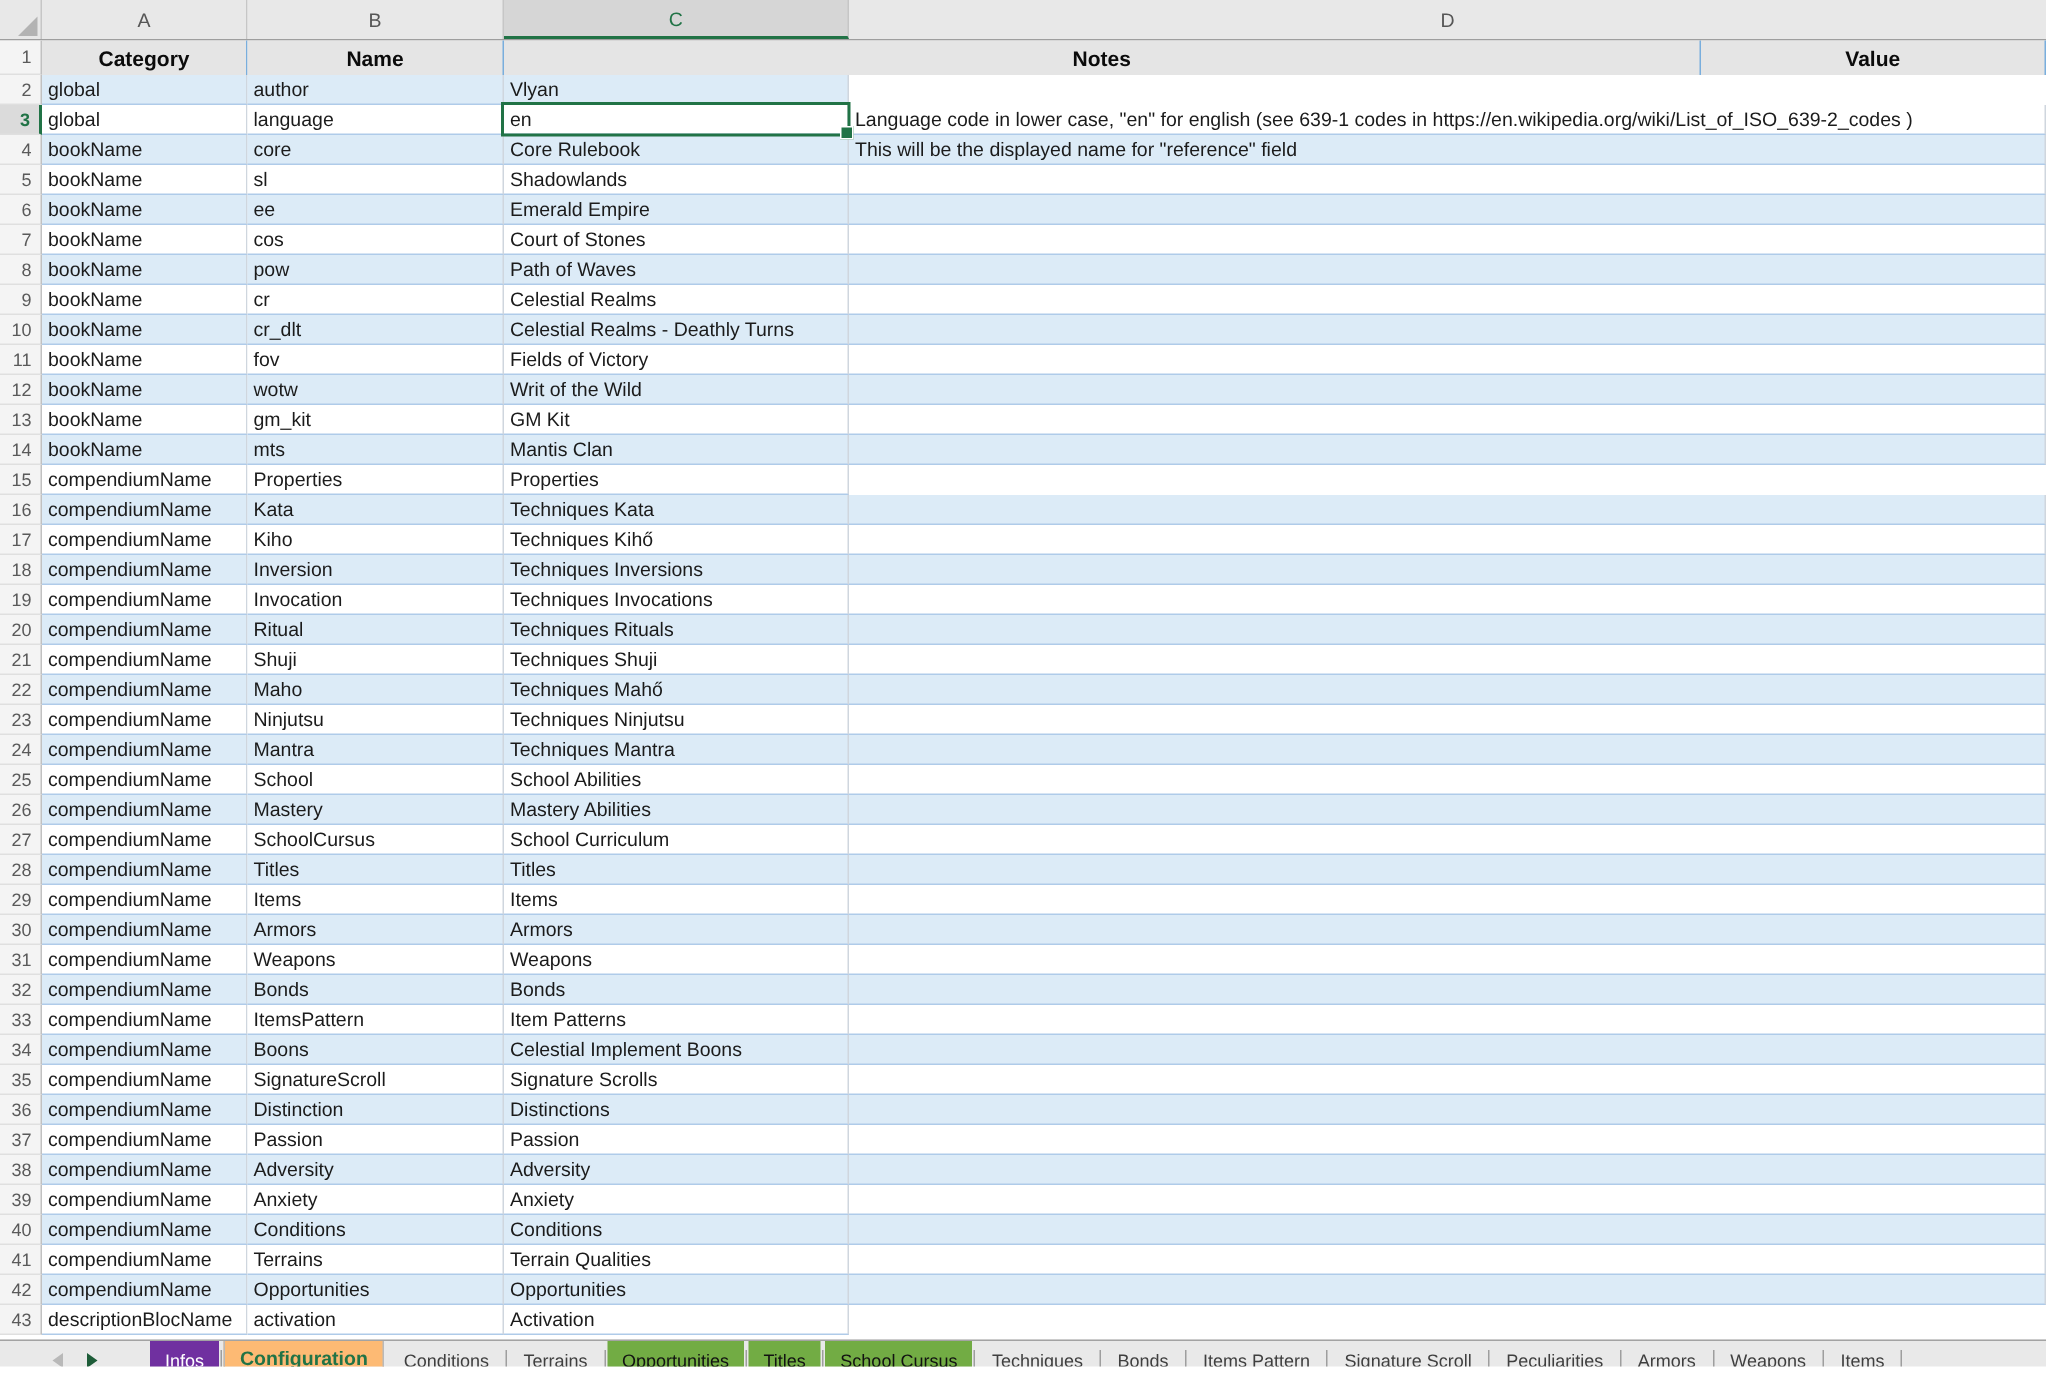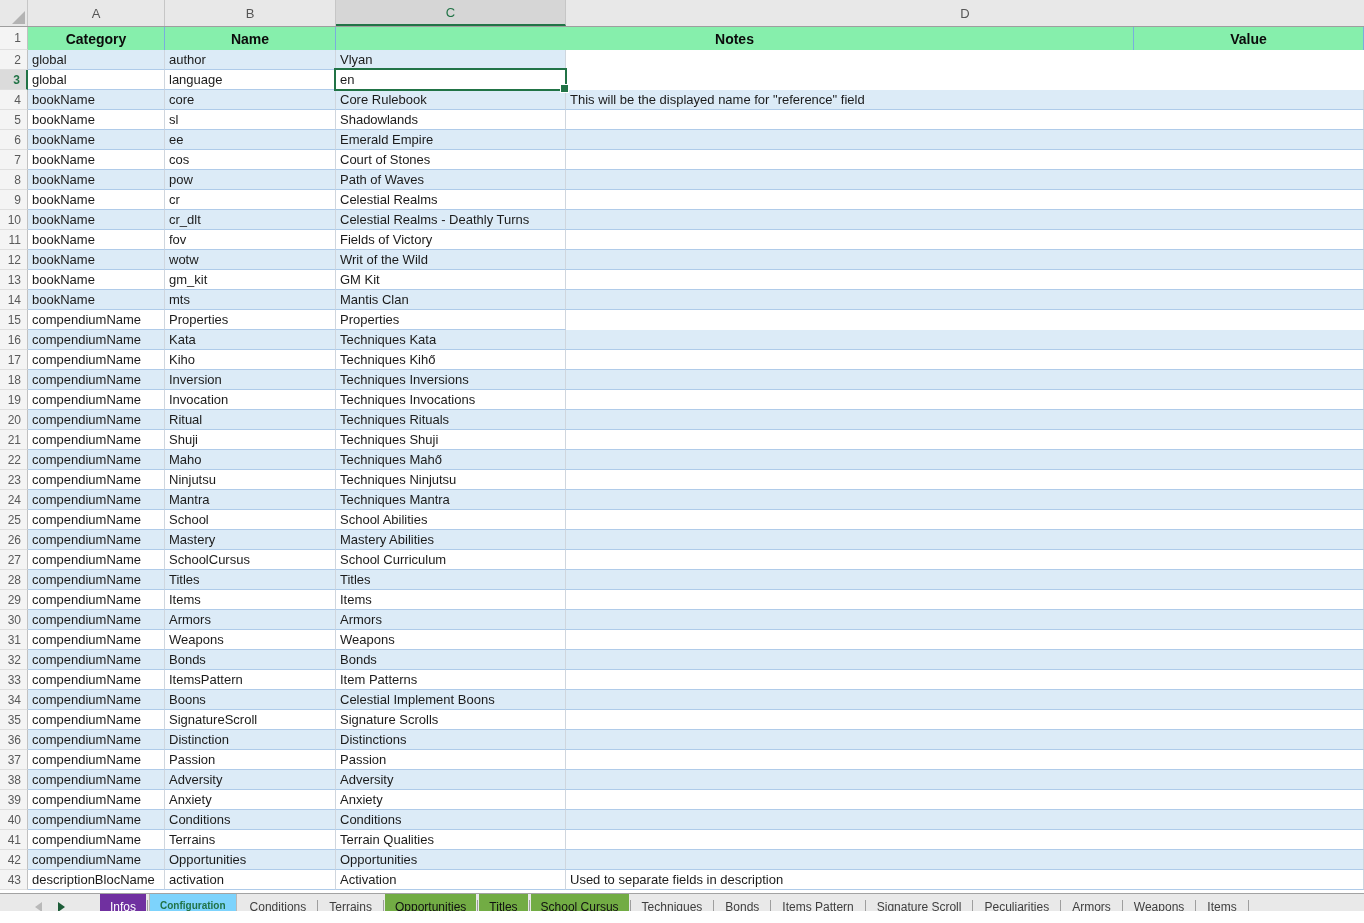--- a/index.html
+++ b/index.html
@@ -11,21 +11,21 @@
   .corner{width:28px;box-sizing:border-box;border-right:1px solid #C6C6C6;position:relative;background:#E8E8E8;}
   .corner .tri{position:absolute;right:2px;bottom:2px;width:0;height:0;border-left:13px solid transparent;border-bottom:13px solid #B3B3B3;}
   .colhdr{box-sizing:border-box;border-right:1px solid #C6C6C6;color:#565656;font-size:13px;display:flex;align-items:center;justify-content:center;background:#E8E8E8;}
   .colhdr.sel{background:#D6D6D6;color:#217346;border-bottom:2px solid #217346;}
   .w0{width:137px}.w1{width:171px}.w2{width:230px}.w3{width:798px;border-right:none;}
 
   
   .hdrrow{display:flex;height:23px;}
   .rownum{width:28px;box-sizing:border-box;background:#F4F4F4;border-right:1px solid #C1C1C1;border-bottom:1px solid #DFDFDF;color:#5A5A5A;font-size:12px;display:flex;align-items:center;justify-content:flex-end;padding-right:6px;flex:none;}
   .rownum.sel{background:#DBDBDB;color:#217346;border-right:2px solid #217346;font-weight:bold;}
-  .hcell{box-sizing:border-box;background:#86efac;color:#0b0b0b;font-weight:bold;font-size:14px;display:flex;align-items:center;justify-content:center;border-right:1px solid #79AEDD;white-space:nowrap;overflow:hidden;}
+  .hcell{box-sizing:border-box;background:#e5e5e5;color:#0b0b0b;font-weight:bold;font-size:14px;display:flex;align-items:center;justify-content:center;border-right:1px solid #79AEDD;white-space:nowrap;overflow:hidden;}
 
   
   .row{display:flex;height:20px;}
   .cell{box-sizing:border-box;font-size:13px;color:#1b1b1b;line-height:19px;padding-left:4px;white-space:nowrap;overflow:hidden;border-right:1px solid #CFD6DE;border-bottom:1px solid #AFCBE9;}
   .row.band .cell{background:#DCEBF7;}
   .row.plain .cell{background:#FFFFFF;}
 
   
   .sel-overlay{position:absolute;left:334px;top:68px;width:233px;height:23px;border:2px solid #217346;box-sizing:border-box;pointer-events:none;z-index:5;}
   .fill-handle{position:absolute;right:-4px;bottom:-4px;width:7px;height:7px;background:#217346;border:1px solid #fff;box-sizing:content-box;}
@@ -33,21 +33,21 @@
   
   .tabbar{position:absolute;left:0;top:893px;width:1364px;height:18px;background:#E9E9E9;border-top:1px solid #A3A3A3;box-sizing:border-box;display:flex;align-items:flex-start;overflow:hidden;}
   .navarrows{width:100px;height:26px;flex:none;display:flex;align-items:center;justify-content:center;gap:16px;}
   .arr{width:0;height:0;}
   .arr-left{border-top:5px solid transparent;border-bottom:5px solid transparent;border-right:7px solid #B9B9B9;}
   .arr-right{border-top:5px solid transparent;border-bottom:5px solid transparent;border-left:7px solid #1D5C38;}
   .tab{height:26px;flex:none;display:flex;align-items:center;padding:0 10px;font-size:12px;color:#3F3F3F;position:relative;margin-right:3px;box-sizing:border-box;white-space:nowrap;}
   .tab::after{content:"";position:absolute;right:-2px;top:6px;height:14px;width:1px;background:#9E9E9E;}
   .tab.purple{background:#7030A0;color:#FFFFFF;}
   .tab.green{background:#72AC44;color:#111111;}
-  .tab.active{background:#7dd3fc;color:#217346;font-weight:bold;border-bottom:3px solid #217346;border-left:1px solid #B9B9B9;border-right:1px solid #B9B9B9;font-size:10px;}
+  .tab.active{background:#fdba74;color:#217346;font-weight:bold;border-bottom:3px solid #217346;border-left:1px solid #B9B9B9;border-right:1px solid #B9B9B9;font-size:13px;}
   .tab.active::after{display:none;}
 </style>
 </head>
 <body>
 
 <div class="app">
 
   <div class="colstrip">
     <div class="corner">
       <div class="tri"></div>
@@ -75,20 +75,21 @@
         <div class="rownum">2</div>
         <div class="cell w0">global</div>
         <div class="cell w1">author</div>
         <div class="cell w2">Vlyan</div>
       </div>
       <div class="row plain">
         <div class="rownum sel">3</div>
         <div class="cell w0">global</div>
         <div class="cell w1">language</div>
         <div class="cell w2">en</div>
+        <div class="cell w3">Language code in lower case, "en" for english (see 639-1 codes in https://en.wikipedia.org/wiki/List_of_ISO_639-2_codes )</div>
       </div>
       <div class="row band">
         <div class="rownum">4</div>
         <div class="cell w0">bookName</div>
         <div class="cell w1">core</div>
         <div class="cell w2">Core Rulebook</div>
         <div class="cell w3">This will be the displayed name for "reference" field</div>
       </div>
       <div class="row plain">
         <div class="rownum">5</div>
@@ -353,21 +354,20 @@
         <div class="cell w0">compendiumName</div>
         <div class="cell w1">Opportunities</div>
         <div class="cell w2">Opportunities</div>
         <div class="cell w3"></div>
       </div>
       <div class="row plain">
         <div class="rownum">43</div>
         <div class="cell w0">descriptionBlocName</div>
         <div class="cell w1">activation</div>
         <div class="cell w2">Activation</div>
-        <div class="cell w3">Used to separate fields in description</div>
       </div>
     </div>
 
   <div class="sel-overlay">
     <div class="fill-handle"></div>
   </div>
 
   <div class="tabbar">
     <div class="navarrows">
       <div class="arr arr-left"></div>

